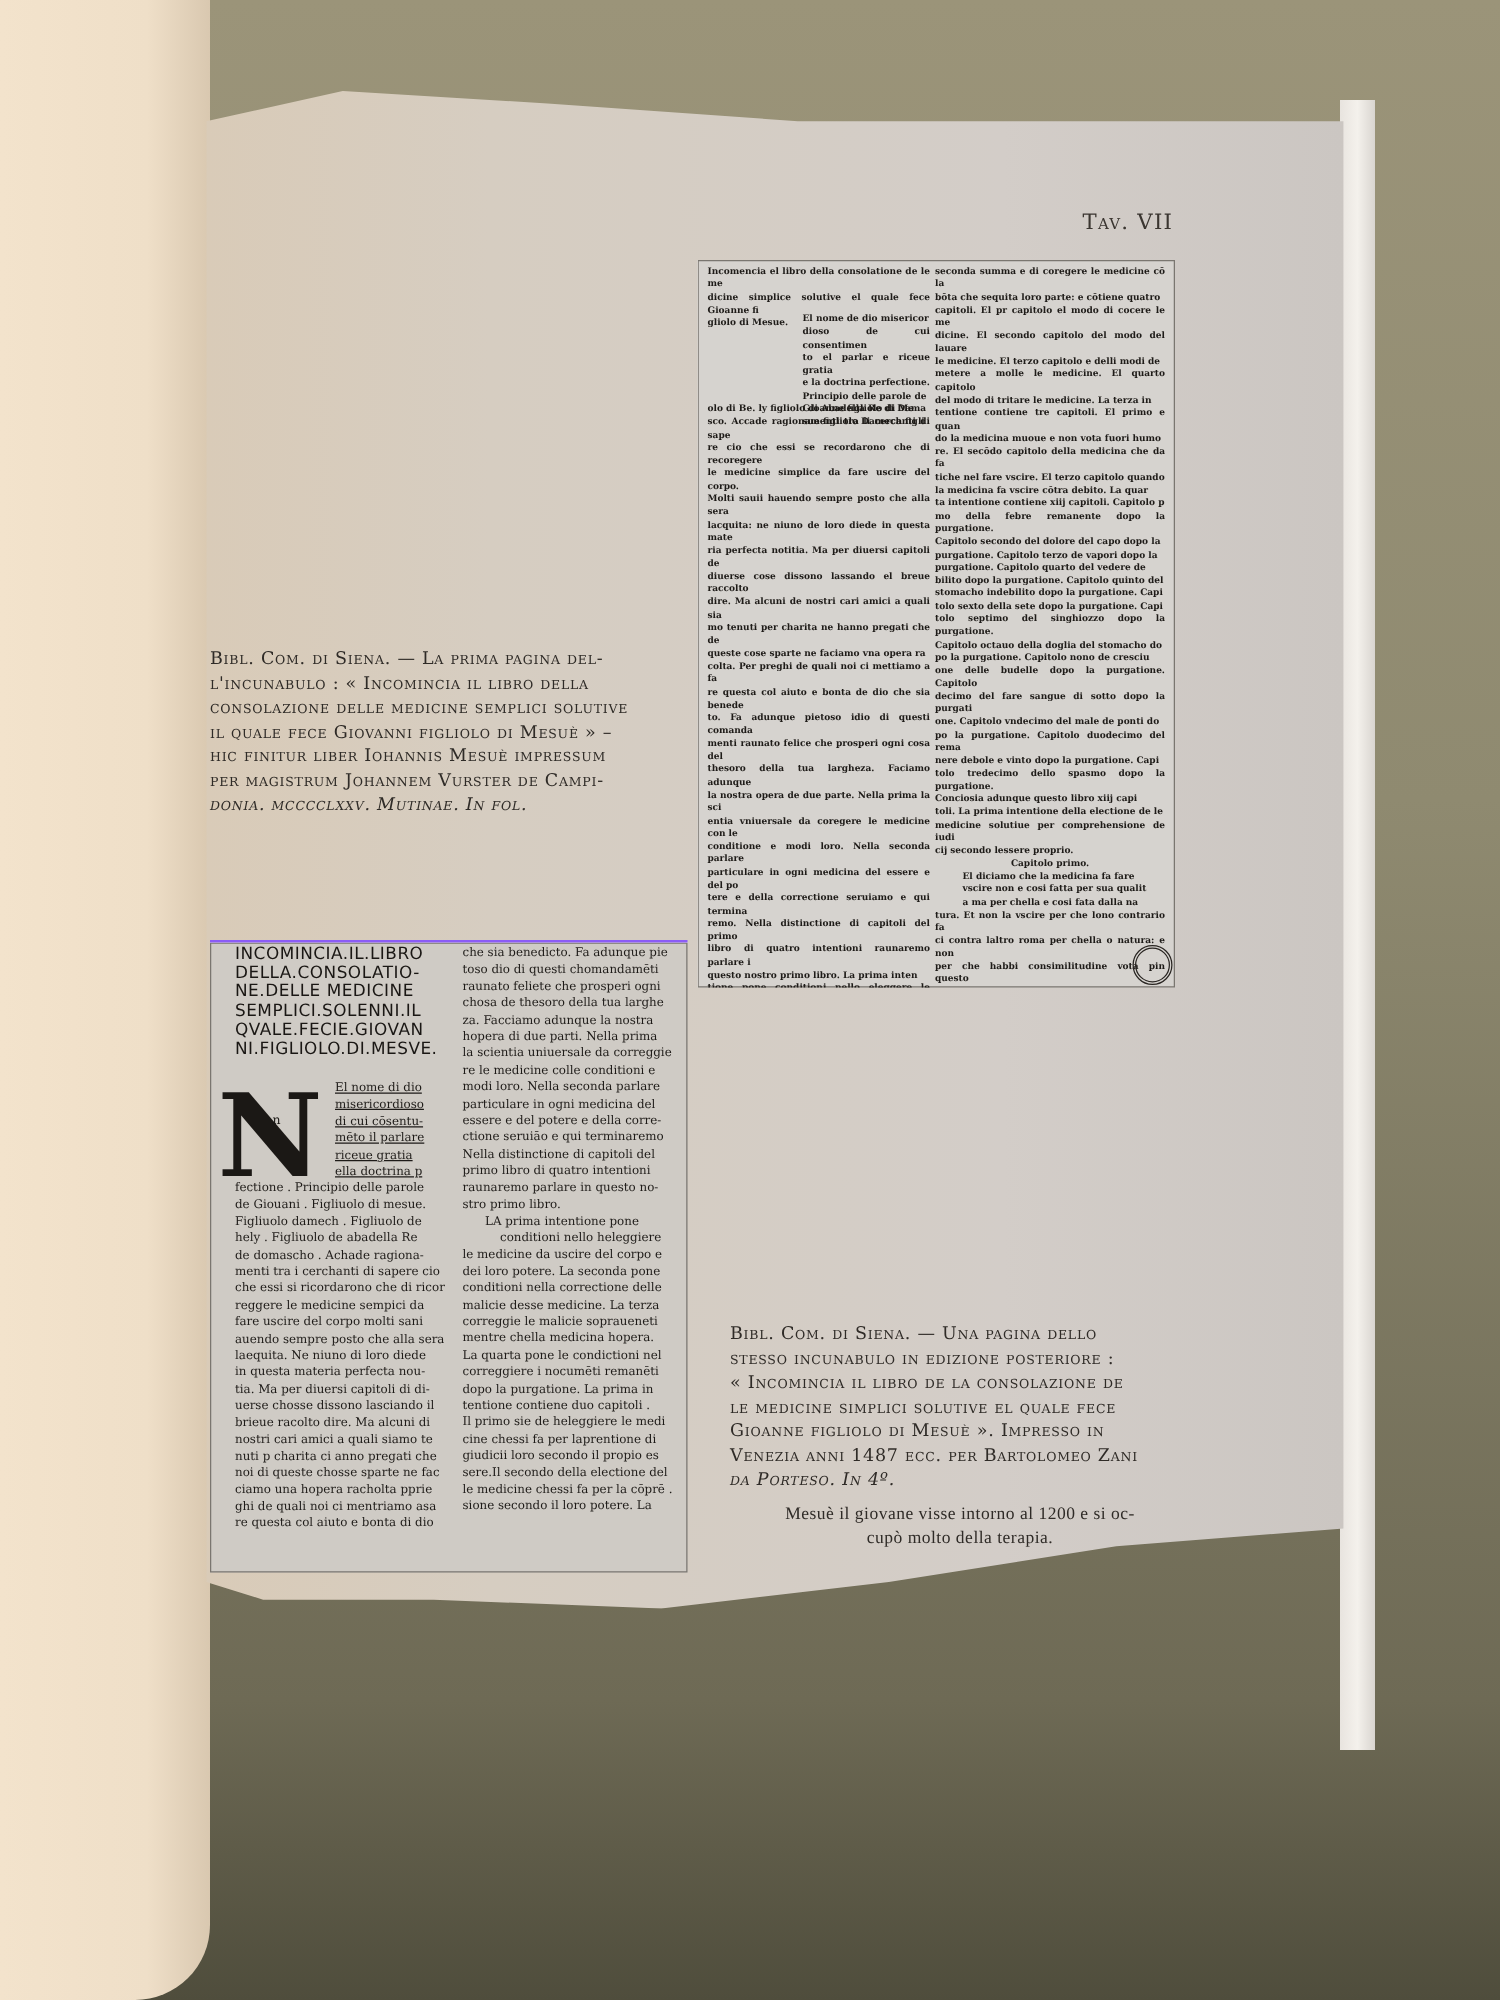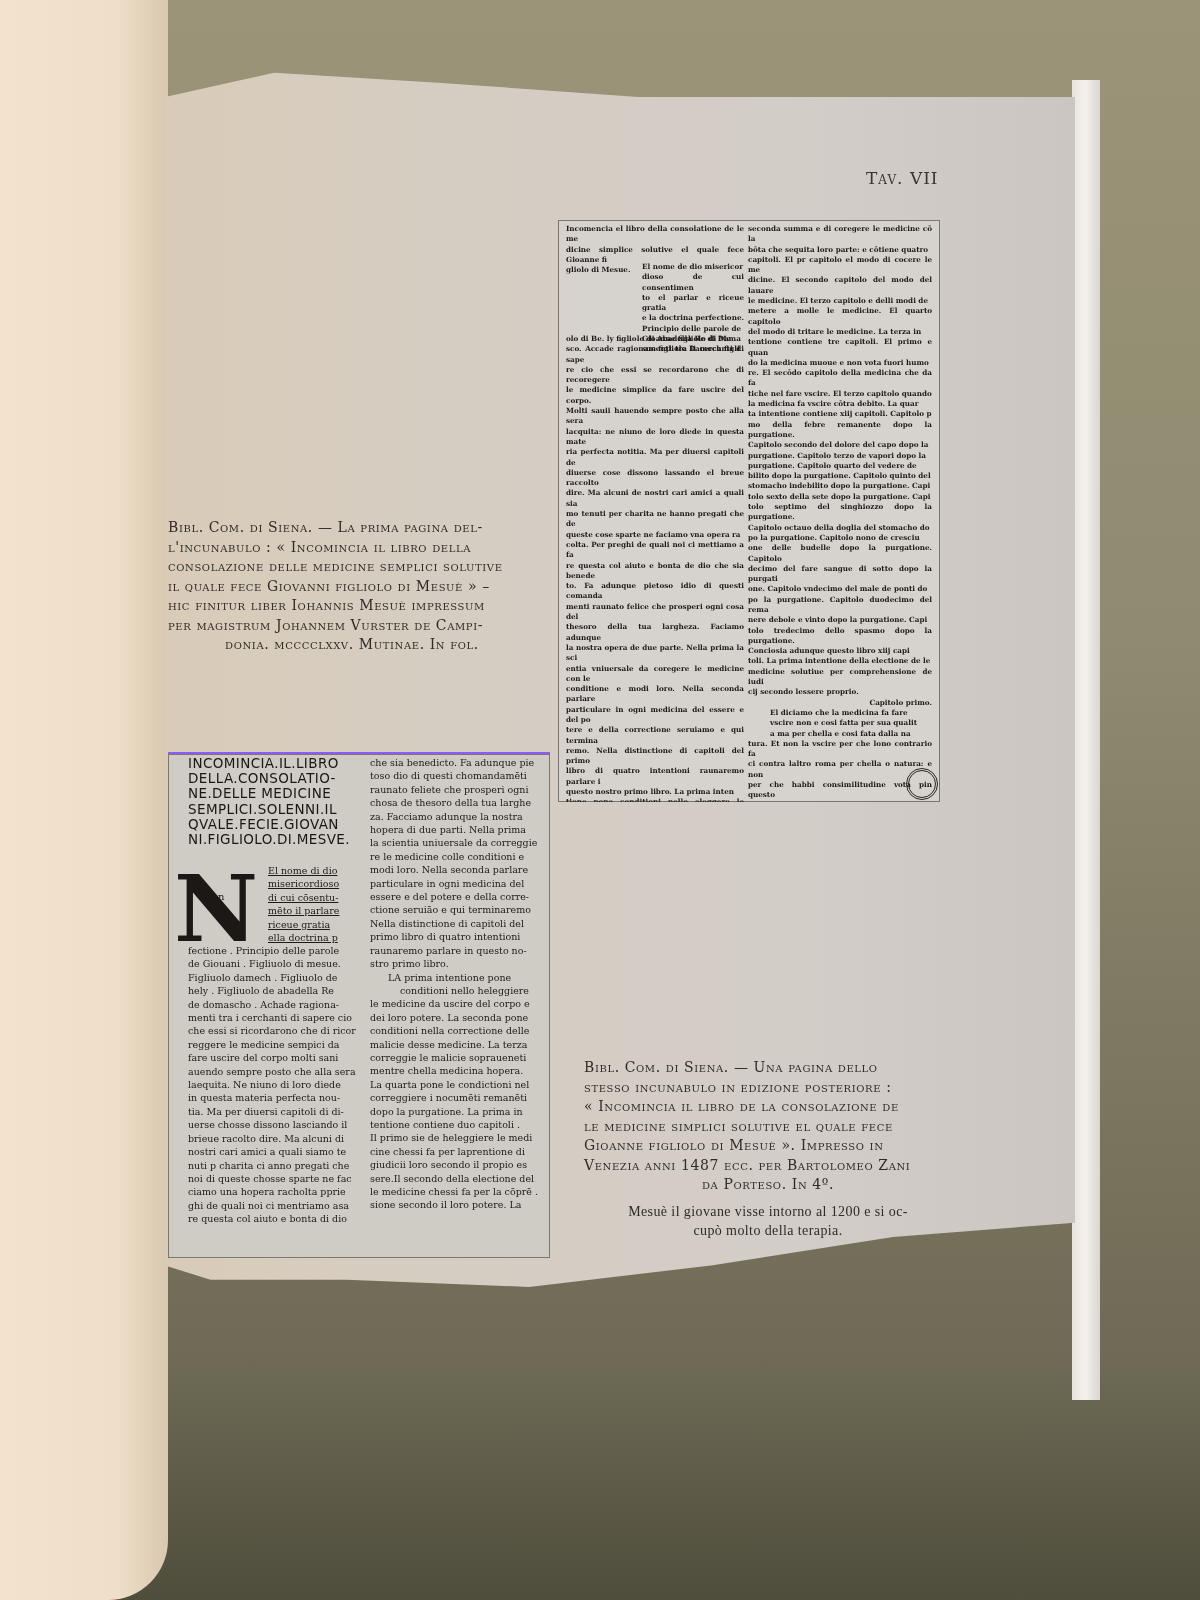--- a/index.html
+++ b/index.html
@@ -12,28 +12,28 @@
   .page{position:absolute;left:165px;top:40px;width:910px;height:1425px;
        background:linear-gradient(90deg,#d9cbb8 0%,#d6cdc1 25%,#d3cdc8 70%,#cbc6c2 100%);
        border-top-left-radius:6px;
        clip-path:polygon(0 4%,12% 2.3%,30% 3%,52% 4%,100% 4%,100% 83%,80% 84%,60% 86%,40% 87.5%,20% 87%,5% 87%,0 86%);}
   .page-stack{position:absolute;left:1072px;top:80px;width:28px;height:1320px;
        background:linear-gradient(90deg,#e8e4df,#f4f1ec 50%,#d9d5d0);}
   .plate-num{position:absolute;left:866px;top:168px;font-size:17px;letter-spacing:1px;color:#3a3530;
        font-variant:small-caps;}
   .caption{position:absolute;color:#2f2b27;font-variant:small-caps;font-size:14px;
        line-height:19.5px;text-align:justify;letter-spacing:.6px;}
-  .caption .last{text-align:center;display:block;}
+  .caption .last{display:block;font-style:italic;}
   .cap1{left:168px;top:518px;width:368px;}
   .cap2{left:584px;top:1058px;width:368px;}
   .note{position:absolute;left:584px;top:1202px;width:368px;color:#2f2b27;font-size:14px;
        line-height:19px;text-align:center;letter-spacing:.4px;font-family:Liberation Serif, serif;}
   .scan{position:absolute;background:#d2cfca;box-shadow:0 0 0 1px #7a7670 inset;overflow:hidden;}
   .scan-left{left:168px;top:752px;width:382px;height:504px;background:#cfcbc5;border-top:2px solid #8b5cf6;}
-  .scan-right{left:558px;top:208px;width:382px;height:582px;background:#d6d3cf;margin-top:12px;}
+  .scan-right{left:558px;top:208px;width:382px;height:582px;background:#d6d3cf;}
   .col{position:absolute;font-size:9.5px;line-height:13.4px;color:#1e1b18;text-align:justify;}
   .scan-right .col{font-size:7.2px;line-height:10.3px;font-weight:bold;font-family:"DejaVu Serif",serif;}
   .lhead{font-size:13.5px;line-height:15.2px;letter-spacing:.4px;font-family:"DejaVu Sans",sans-serif;color:#1a1714;}
   .initial{position:absolute;left:6px;top:110px;width:74px;height:90px;font-size:92px;line-height:90px;
        color:#1b1815;font-family:"DejaVu Serif",serif;font-weight:bold;}
   .initial small{position:absolute;left:44px;top:28px;font-size:10px;line-height:10px;font-weight:normal;}
   .seal{position:absolute;right:2px;bottom:2px;width:26px;height:26px;border-radius:50%;
        border:3px double #2a2623;}
 </style>
 </head>
@@ -116,21 +116,21 @@
     <div>one delle budelle dopo la purgatione. Capitolo</div>
     <div>decimo del fare sangue di sotto dopo la purgati</div>
     <div>one. Capitolo vndecimo del male de ponti do</div>
     <div>po la purgatione. Capitolo duodecimo del rema</div>
     <div>nere debole e vinto dopo la purgatione. Capi</div>
     <div>tolo tredecimo dello spasmo dopo la purgatione.</div>
     <div>Conciosia adunque questo libro xiij capi</div>
     <div>toli. La prima intentione della electione de le</div>
     <div>medicine solutiue per comprehensione de iudi</div>
     <div>cij secondo lessere proprio.</div>
-    <div style="text-align:right">Capitolo primo.</div>
+    <div style="text-align:center">Capitolo primo.</div>
     <div style="padding-left:22px">El diciamo che la medicina fa fare</div>
     <div style="padding-left:22px">vscire non e cosi fatta per sua qualit</div>
     <div style="padding-left:22px">a ma per chella e cosi fata dalla na</div>
     <div>tura. Et non la vscire per che lono contrario fa</div>
     <div>ci contra laltro roma per chella o natura: e non</div>
     <div>per che habbi consimilitudine vota pin questo</div>
     <div>humore che laltro o per che sieno contrarij ma</div>
 
   </div>
   <div class="seal"></div>

